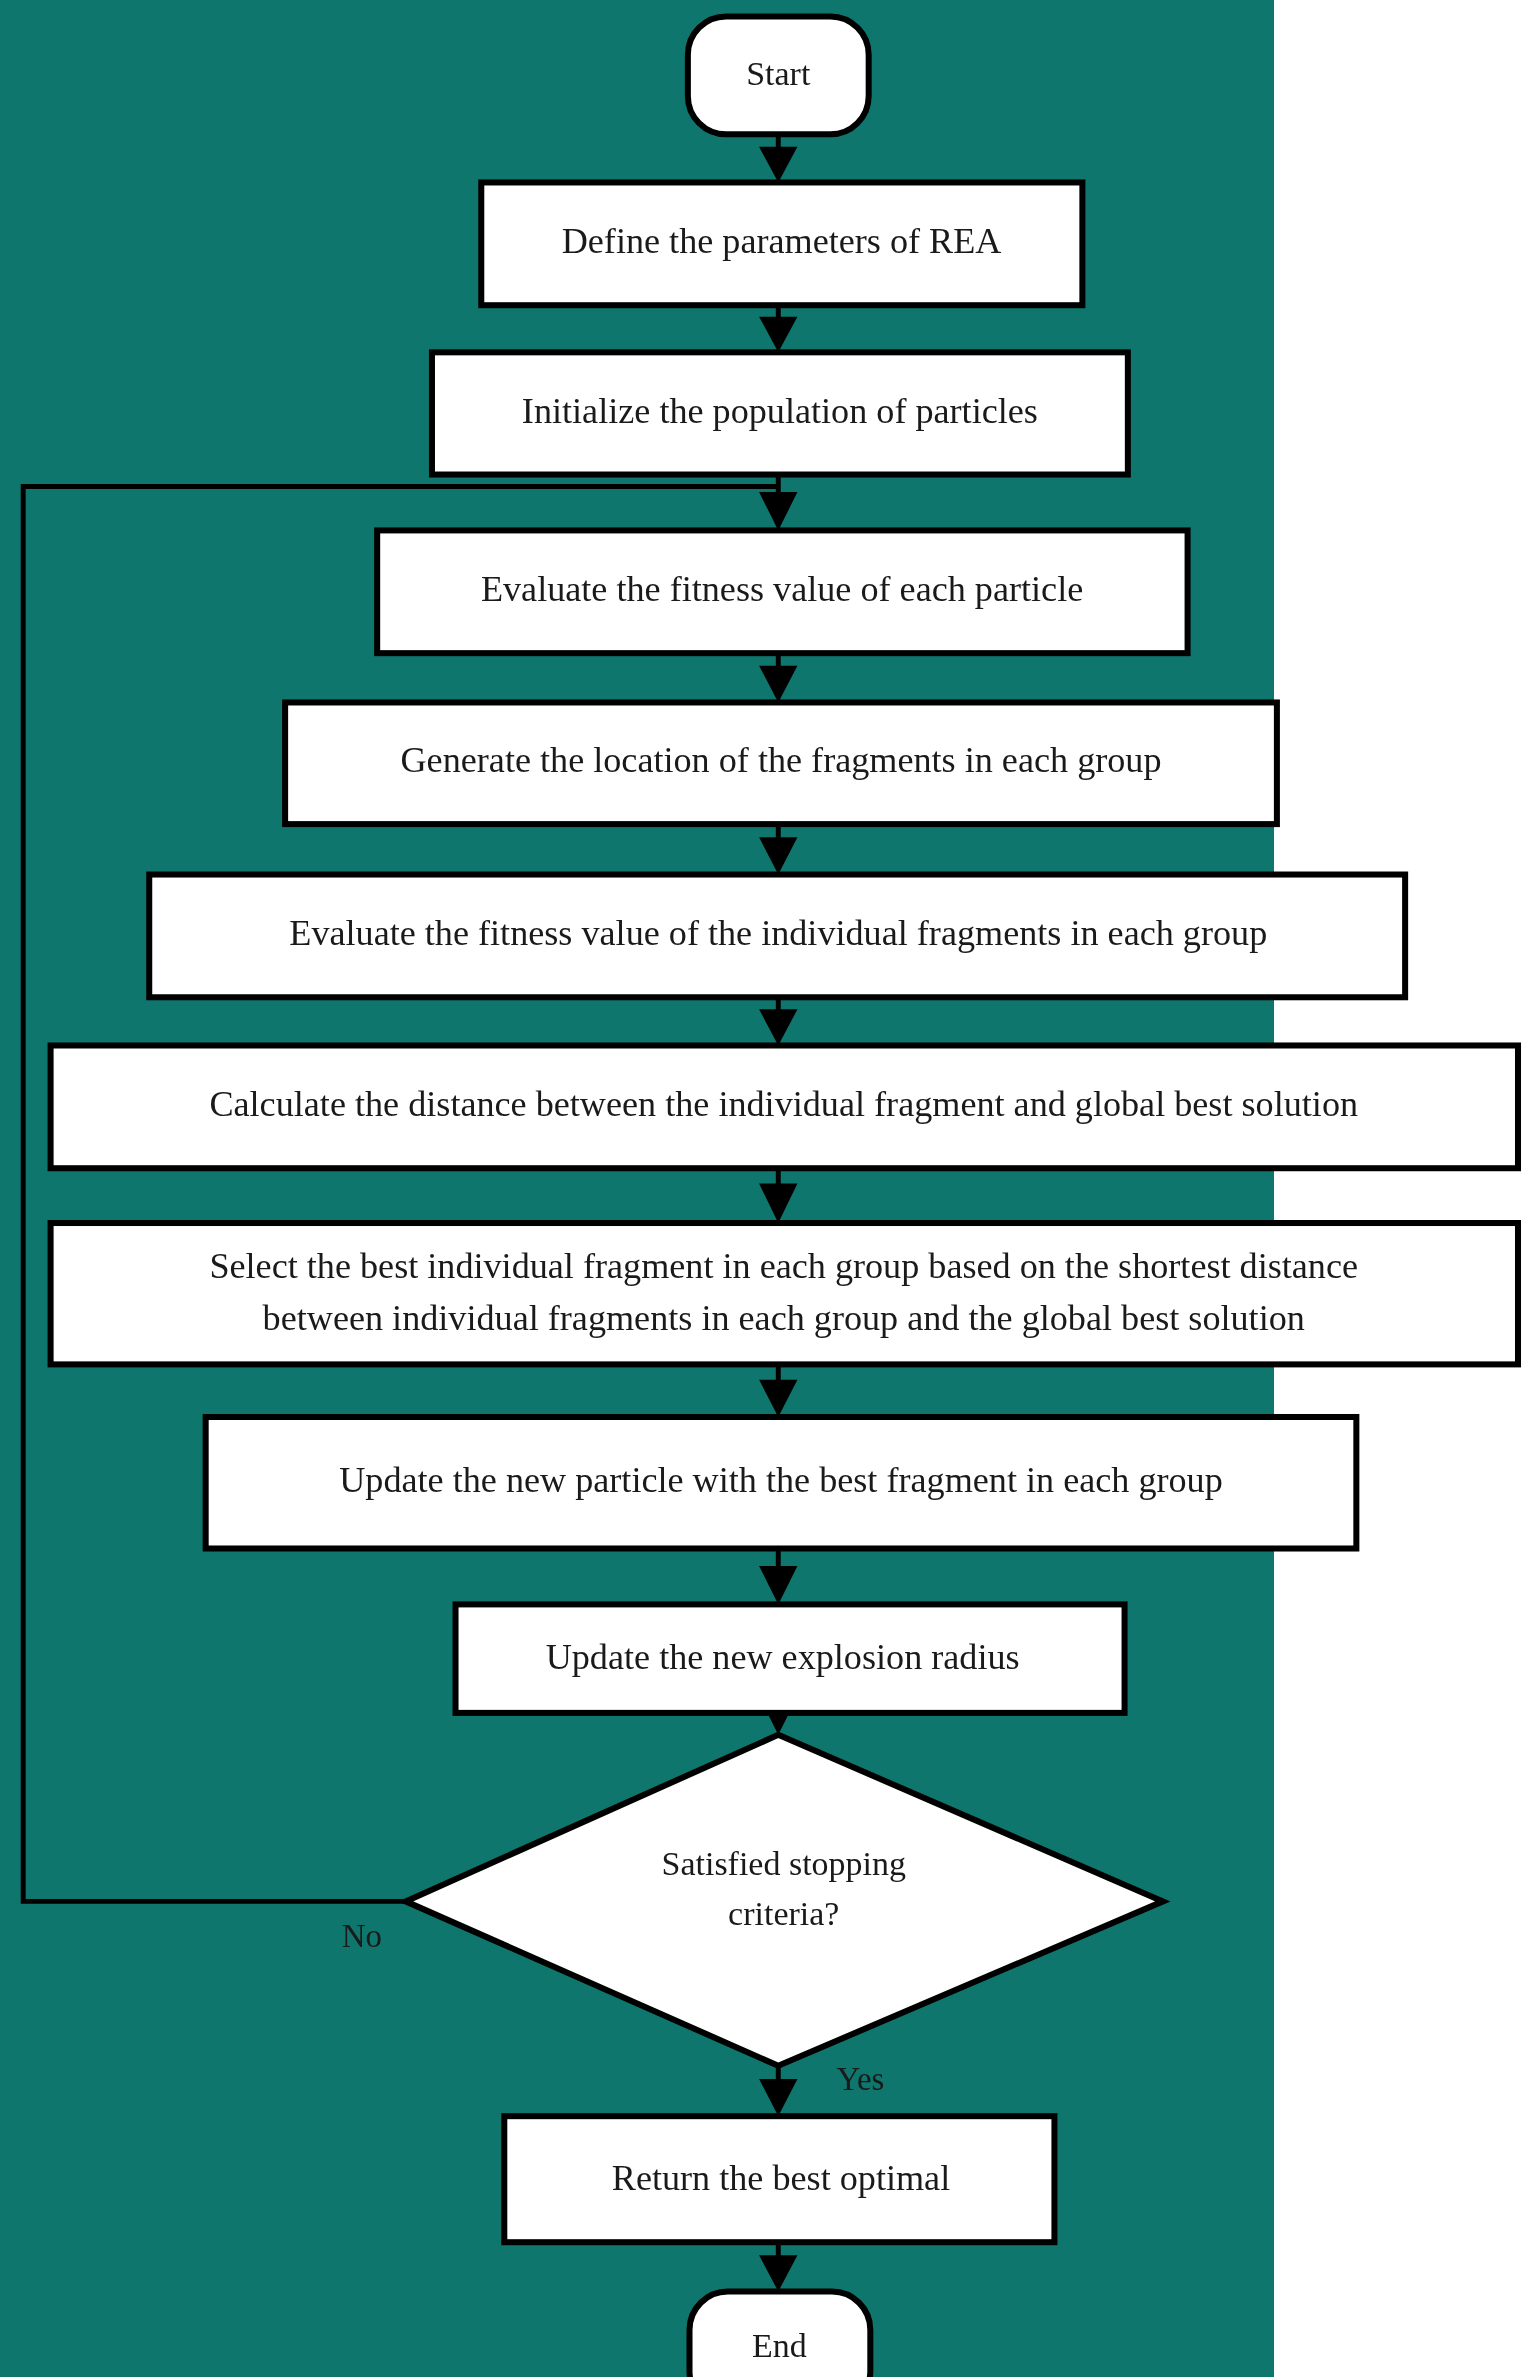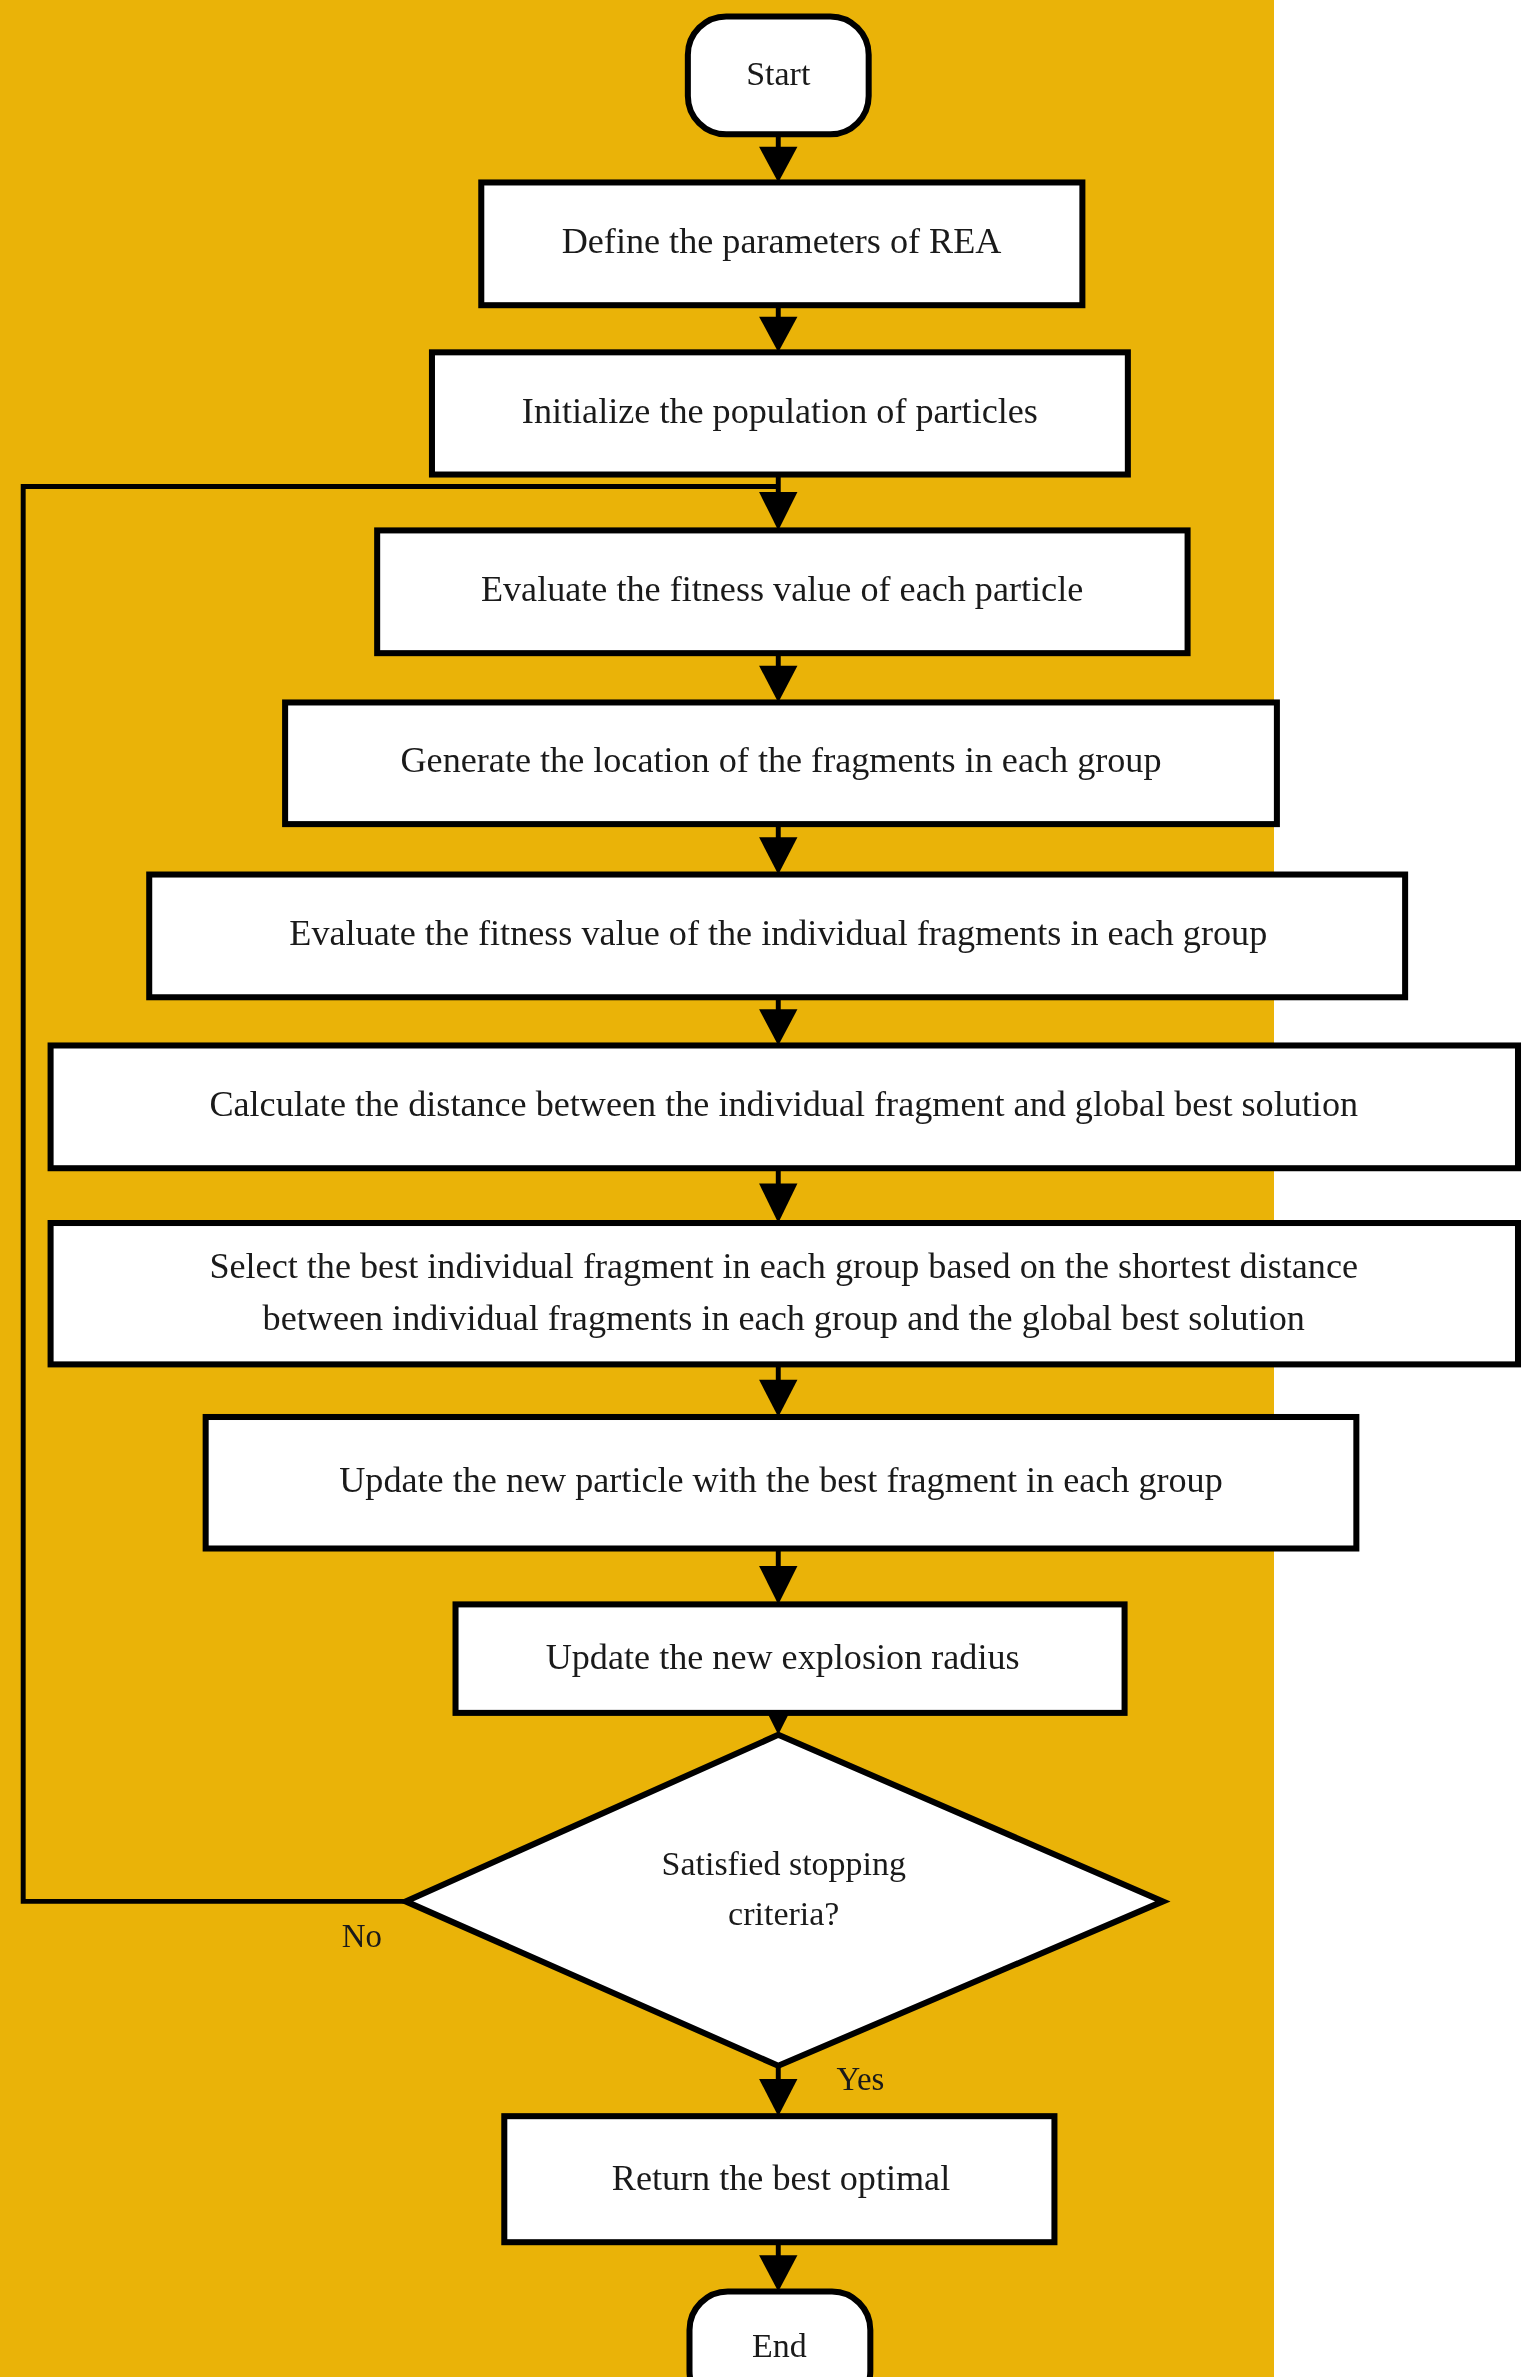--- a/index.html
+++ b/index.html
@@ -10,21 +10,21 @@
   body {
     width: 1539px;
     height: 2377px;
     font-family: "Liberation Serif", "DejaVu Serif", serif;
     overflow: hidden;
   }
   #flow-root {
     position: relative;
     width: 1274px;
     height: 2377px;
-    background: #eab308;
+    background: #0f766e;
   }
   svg.flow-canvas {
     position: absolute;
     top: 0;
     left: 0;
     width: 1539px;
     height: 2377px;
     display: block;
   }
   .node-shape {

